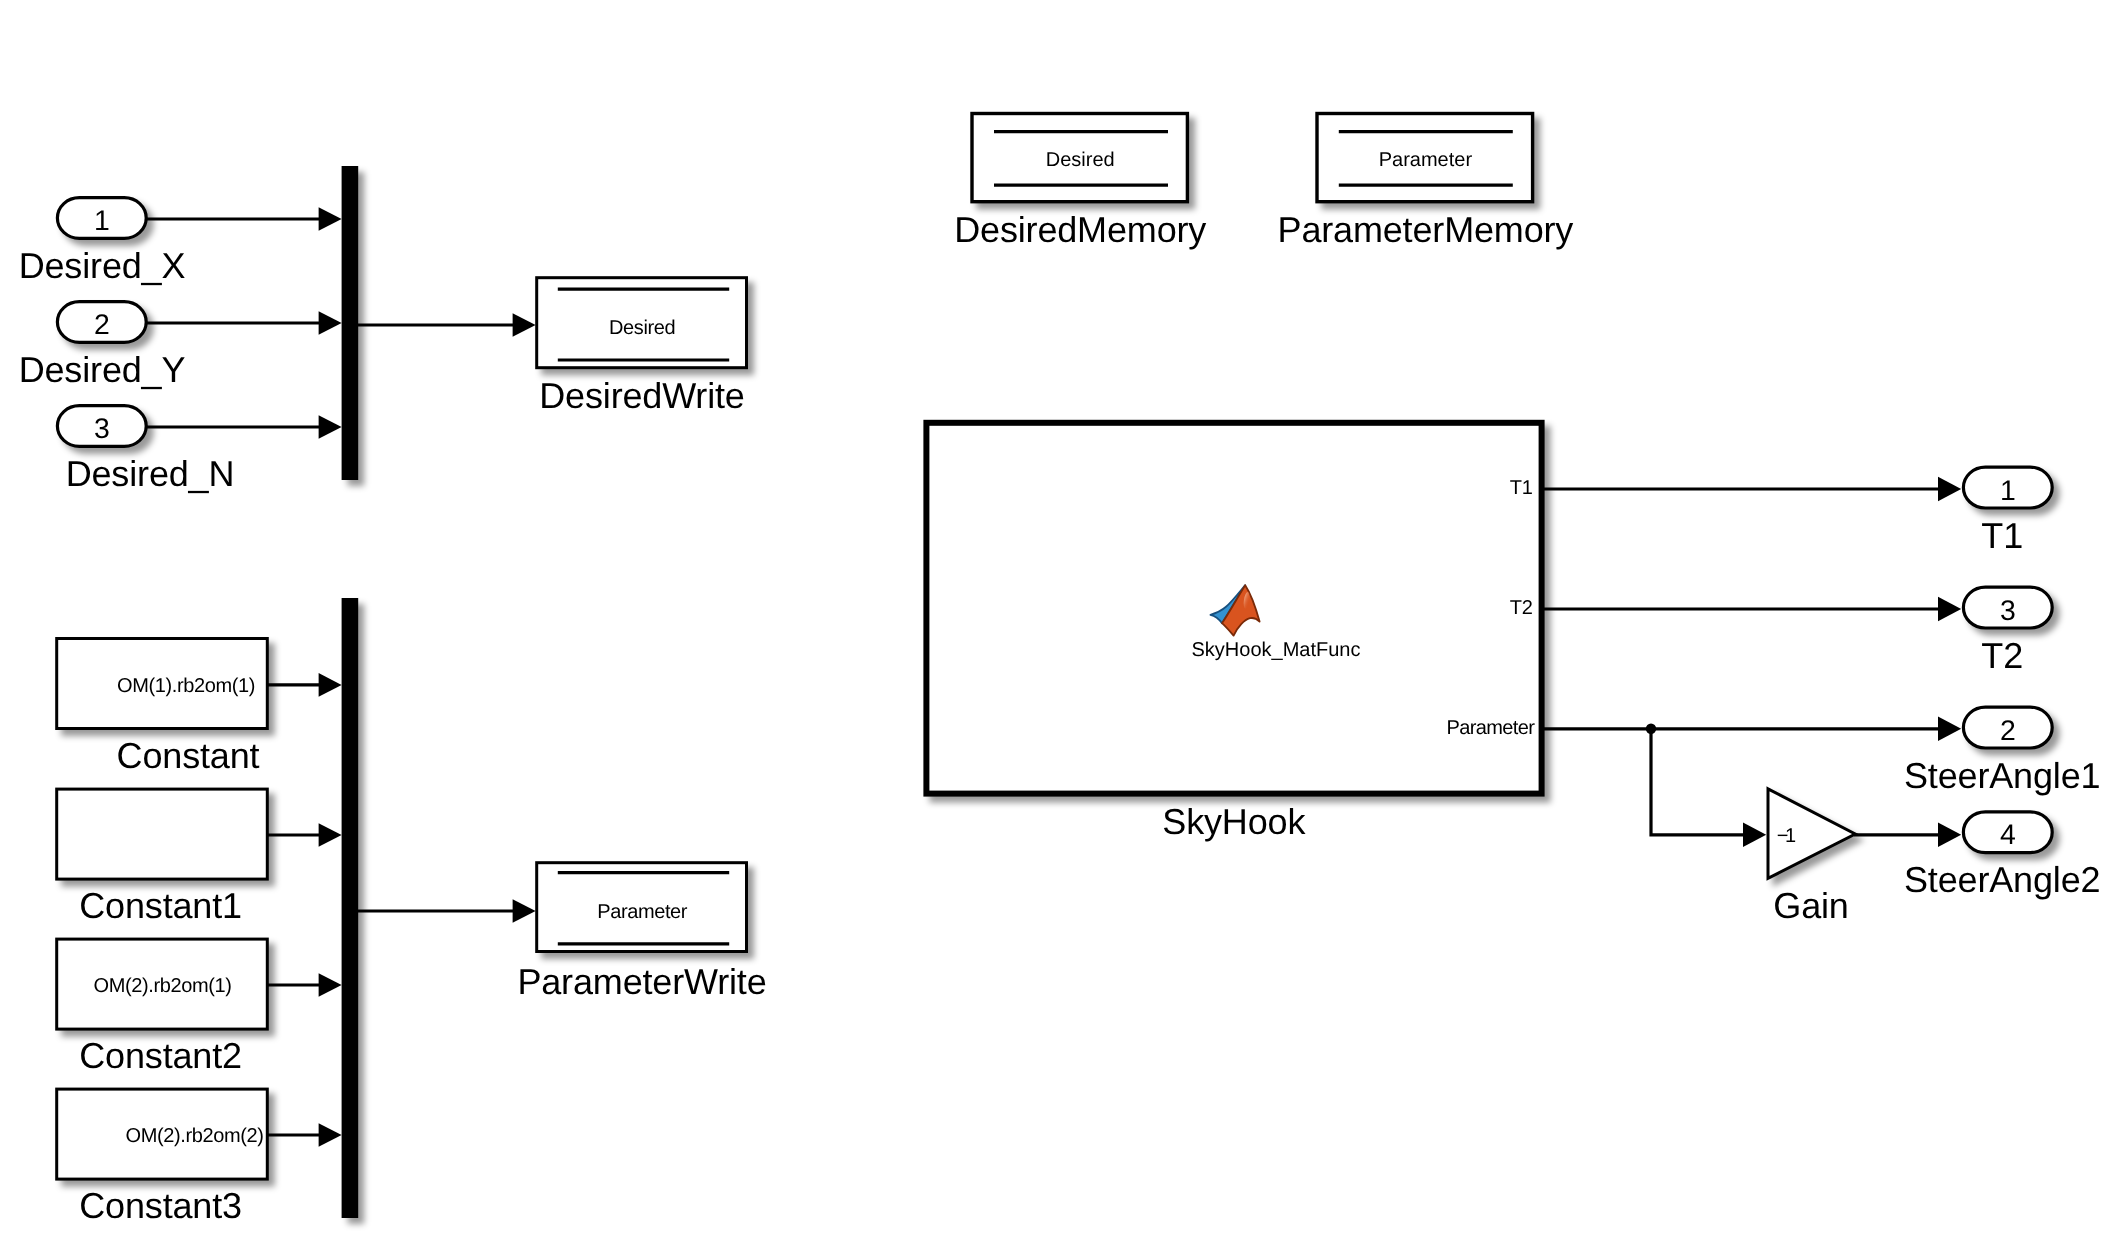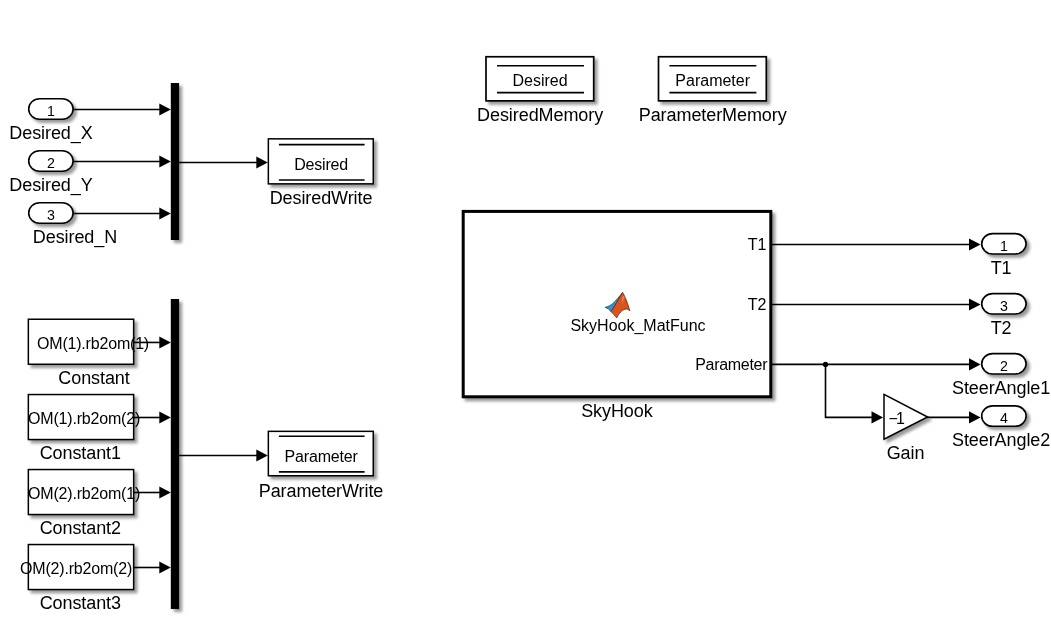--- a/index.html
+++ b/index.html
@@ -8,21 +8,21 @@
     font-family:"Liberation Sans",sans-serif;
   }
   #canvas{position:relative;width:1051px;height:618px;background:#ffffff;}
 
   svg.layer{position:absolute;left:0;top:0;width:1051px;height:618px;}
   .hit{position:absolute;background:transparent;}
 
   .lbl{position:absolute;font-size:18px;line-height:14px;color:#000;
        white-space:nowrap;text-align:center;transform:translateX(-50%);
        letter-spacing:-0.08px;}
-  .inner{position:absolute;font-size:16px;line-height:14px;color:#000;
+  .inner{position:absolute;font-size:10px;line-height:14px;color:#000;
          white-space:nowrap;text-align:center;}
   .portnum{font-size:14.2px;}
   .tight{letter-spacing:-0.19px;}
 </style>
 </head>
 <body>
 
 <div id="canvas">
 
 <svg class="layer" viewBox="0 0 1051 618">
@@ -122,31 +122,28 @@
 <div class="lbl" style="left:51px;top:230px;margin-left:24px;">Desired_N</div>
 
 <div class="hit" style="left:170.8px;top:83px;width:8.3px;height:157px;"></div>
 <div class="hit" style="left:170.8px;top:299px;width:8.3px;height:310px;"></div>
 
 <div class="hit" style="left:28px;top:318.5px;width:106.6px;height:46.6px;">
   <div class="inner tight" style="left:0;top:18.7px;width:130px;">OM(1).rb2om(1)</div>
 </div>
 <div class="lbl" style="left:94px;top:370.8px;">Constant</div>
 
-<div class="hit" style="left:28px;top:393.8px;width:106.6px;height:46.6px;">
-  <div class="inner tight" style="left:0;top:18.7px;width:106.6px;">OM(1).rb2om(2)</div>
-</div>
 <div class="lbl" style="left:80.3px;top:446.1px;">Constant1</div>
 
 <div class="hit" style="left:28px;top:468.8px;width:106.6px;height:48px;">
   <div class="inner tight" style="left:0;top:18.7px;width:106.6px;">OM(2).rb2om(1)</div>
 </div>
 <div class="lbl" style="left:80.3px;top:521.1px;">Constant2</div>
 
-<div class="hit" style="left:20px;top:543.8px;width:109px;height:46.6px;">
+<div class="hit" style="left:44px;top:543.8px;width:109px;height:46.6px;">
   <div class="inner tight" style="left:0;top:18.7px;width:106.6px;">OM(2).rb2om(2)</div>
 </div>
 <div class="lbl" style="left:80.3px;top:596.1px;">Constant3</div>
 
 <div class="hit" style="left:268.3px;top:138.1px;width:105.6px;height:46.5px;">
   <div class="inner tight" style="left:0;top:19.7px;width:105.6px;">Desired</div>
 </div>
 <div class="lbl" style="left:321px;top:190.7px;">DesiredWrite</div>
 
 <div class="hit" style="left:268.3px;top:430.6px;width:105.6px;height:45.9px;">

